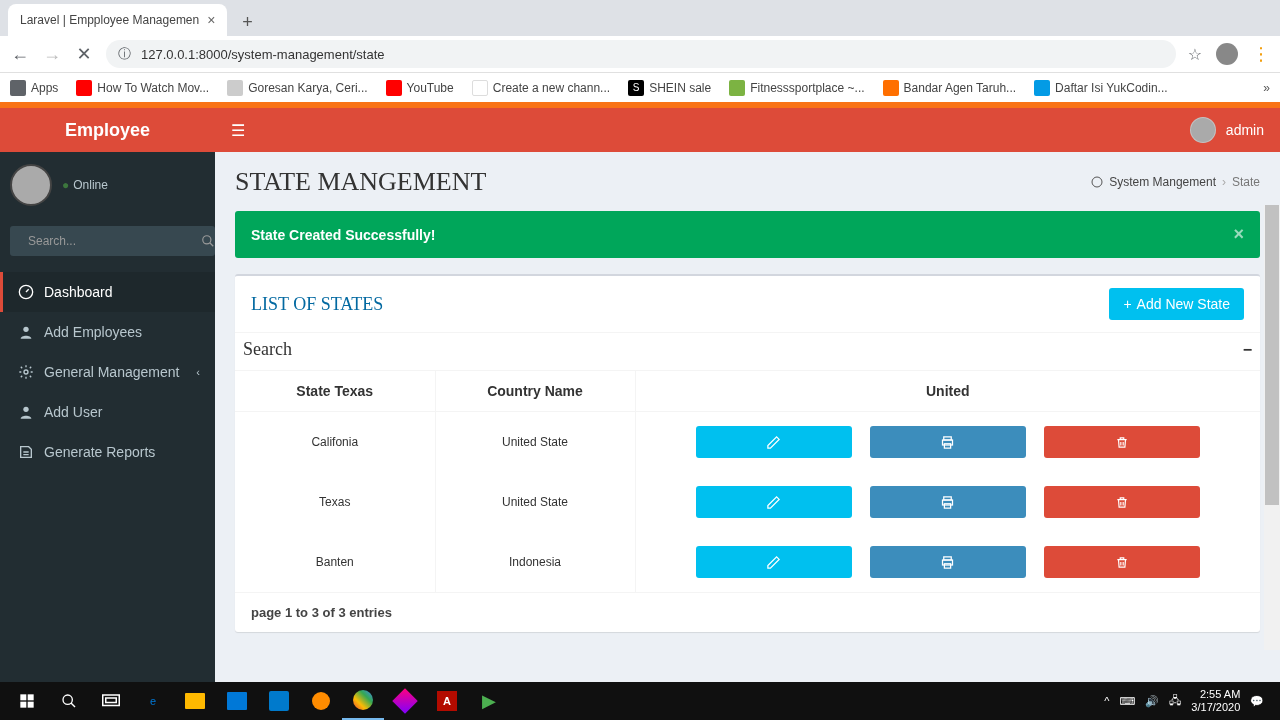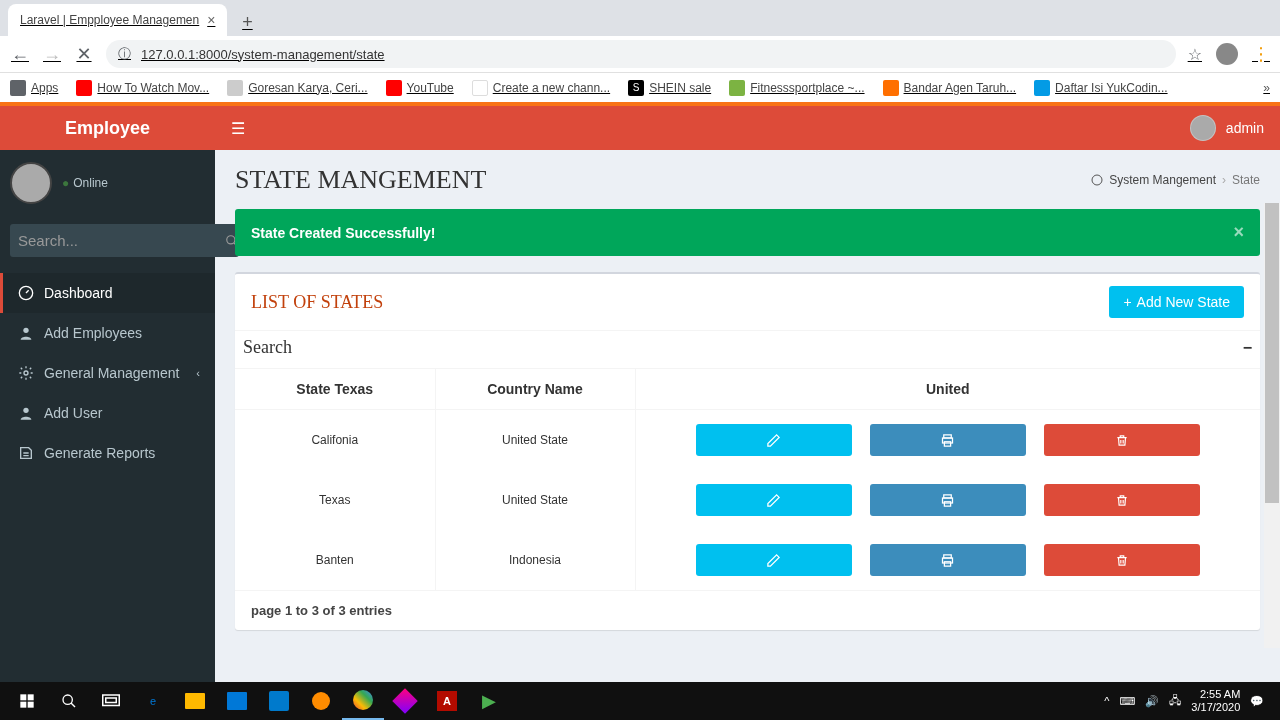--- a/index.html
+++ b/index.html
@@ -1,18 +1,18 @@
 <!DOCTYPE html>
 <html><head>
 <meta charset="utf-8">
 <style>
 * { margin: 0; padding: 0; box-sizing: border-box; font-family: "Source Sans Pro", "Helvetica Neue", Helvetica, Arial, sans-serif; }
 body { background: #ecf0f5; overflow: hidden; }
 
-.browser-chrome { background: #fff; border-bottom: 4px solid #f97316; text-decoration: underline; }
+.browser-chrome { background: #fff; border-bottom: 6px solid #f97316; }
 .tab-bar { background: #dee1e6; height: 36px; display: flex; align-items: flex-end; padding-left: 8px; }
 .tab { background: #fff; height: 32px; border-radius: 8px 8px 0 0; padding: 0 12px; display: flex; align-items: center; gap: 8px; font-size: 12px; color: #444; min-width: 200px; max-width: 220px; }
 .tab-close { color: #666; font-size: 14px; cursor: pointer; margin-left: auto; }
 .tab-add { width: 28px; height: 28px; display: flex; align-items: center; justify-content: center; color: #555; font-size: 18px; margin-left: 6px; cursor: pointer; }
 .addr-bar { height: 36px; display: flex; align-items: center; padding: 0 10px; gap: 12px; }
 .nav-btn { color: #5f6368; font-size: 18px; cursor: pointer; width: 20px; text-align: center; }
 .addr-input-wrap { flex: 1; background: #f1f3f4; border-radius: 16px; height: 28px; display: flex; align-items: center; padding: 0 12px; gap: 10px; }
 .addr-info { color: #5f6368; font-size: 13px; }
 .addr-text { font-size: 13px; color: #333; flex: 1; }
 .addr-right { display: flex; align-items: center; gap: 14px; }
@@ -25,21 +25,21 @@
 .bm-more { margin-left: auto; color: #555; }
 
 .app { display: flex; height: 580px; position: relative; }
 .sidebar { width: 215px; background: #222d32; color: #b8c7ce; display: flex; flex-direction: column; }
 .logo-bar { background: #dd4b39; color: #fff; height: 44px; display: flex; align-items: center; justify-content: center; font-size: 18px; font-weight: 600; }
 .user-panel { padding: 12px 10px; display: flex; align-items: center; gap: 10px; }
 .user-avatar { width: 42px; height: 42px; border-radius: 50%; background: #aaa; border: 2px solid #444; }
 .user-status { font-size: 12px; }
 .status-dot { color: #3c763d; margin-right: 4px; }
 .search-box { margin: 8px 10px; display: flex; }
-.search-input { flex: 1; background: #374850; border: none; color: #ccc; padding: 8px 8px; font-size: 15px; border-radius: 3px 0 0 3px; }
+.search-input { flex: 1; background: #374850; border: none; color: #ccc; padding: 8px 18px; font-size: 12px; border-radius: 3px 0 0 3px; }
 .search-input::placeholder { color: #999; }
 .search-btn { background: #374850; border: none; color: #999; width: 34px; border-radius: 0 3px 3px 0; cursor: pointer; }
 .menu { list-style: none; margin-top: 8px; }
 .menu li { padding: 12px 15px; font-size: 14px; display: flex; align-items: center; gap: 10px; cursor: pointer; border-left: 3px solid transparent; }
 .menu li.active { background: #1e282c; color: #fff; border-left-color: #dd4b39; }
 .menu li .chev { margin-left: auto; font-size: 11px; }
 
 .main { flex: 1; display: flex; flex-direction: column; overflow-y: auto; }
 .topbar { background: #dd4b39; height: 44px; display: flex; align-items: center; padding: 0 16px; color: #fff; }
 .hamburger { cursor: pointer; font-size: 16px; }
@@ -52,21 +52,21 @@
 .breadcrumb { margin-left: auto; font-size: 12px; color: #555; display: flex; align-items: center; gap: 6px; }
 .breadcrumb .sep { color: #aaa; }
 .bc-link { color: #444; }
 .bc-active { color: #777; }
 
 .alert { background: #00a65a; color: #fff; padding: 13px 16px; border-radius: 3px; font-size: 14px; font-weight: 600; display: flex; align-items: center; margin-bottom: 16px; }
 .alert-close { margin-left: auto; color: rgba(255,255,255,0.6); font-size: 18px; cursor: pointer; }
 
 .box { background: #fff; border-radius: 3px; border-top: 2px solid #d2d6de; box-shadow: 0 1px 1px rgba(0,0,0,0.1); padding: 0; }
 .box-header { padding: 12px 16px; display: flex; align-items: center; }
-.box-title { font-family: Georgia, serif; font-size: 18px; color: #c2410c; }
+.box-title { font-family: Georgia, serif; font-size: 18px; color: #0369a1; }
 .btn-add { margin-left: auto; background: #00c0ef; color: #fff; border: none; border-radius: 3px; padding: 8px 14px; font-size: 14px; cursor: pointer; display: flex; align-items: center; gap: 5px; }
 .search-section { padding: 6px 8px 10px; border-top: 1px solid #f4f4f4; display: flex; align-items: center; }
 .search-label { font-family: Georgia, serif; font-size: 18px; color: #333; font-weight: 400; }
 .collapse-btn { margin-left: auto; color: #333; font-size: 16px; cursor: pointer; font-weight: 700; }
 
 table { width: 100%; border-collapse: collapse; }
 th { padding: 12px 10px; font-size: 14px; font-weight: 600; color: #333; border-top: 1px solid #f4f4f4; border-bottom: 1px solid #f4f4f4; }
 th:first-child, td:first-child { border-right: 1px solid #f4f4f4; }
 th:nth-child(2), td:nth-child(2) { border-right: 1px solid #f4f4f4; }
 td { padding: 14px 10px; font-size: 12px; color: #333; text-align: center; vertical-align: middle; }

